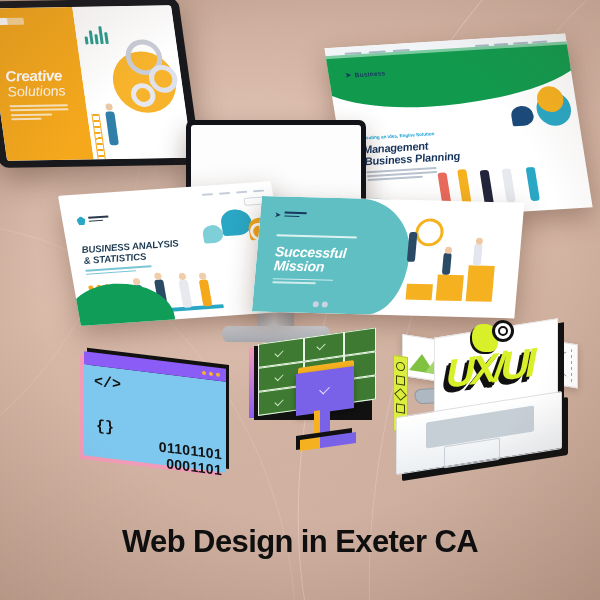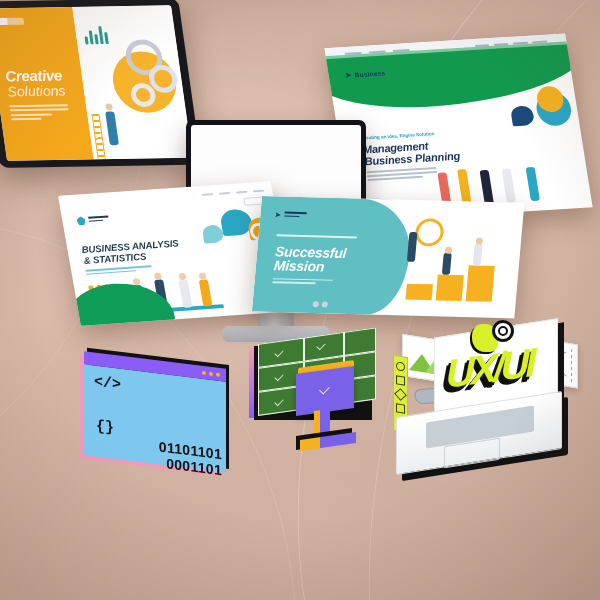--- a/index.html
+++ b/index.html
@@ -484,13 +484,14 @@
     <div class="cog"></div>
     <div class="uxtxt">UX/UI</div>
     <div class="baseblk"></div>
     <div class="base"></div>
     <div class="kb"></div>
     <div class="tp"></div>
   </div>
 
   <div class="vign"></div>
 
+  <div id="title">Web Design in Exeter CA</div>
 </div>
 
 </body></html>

